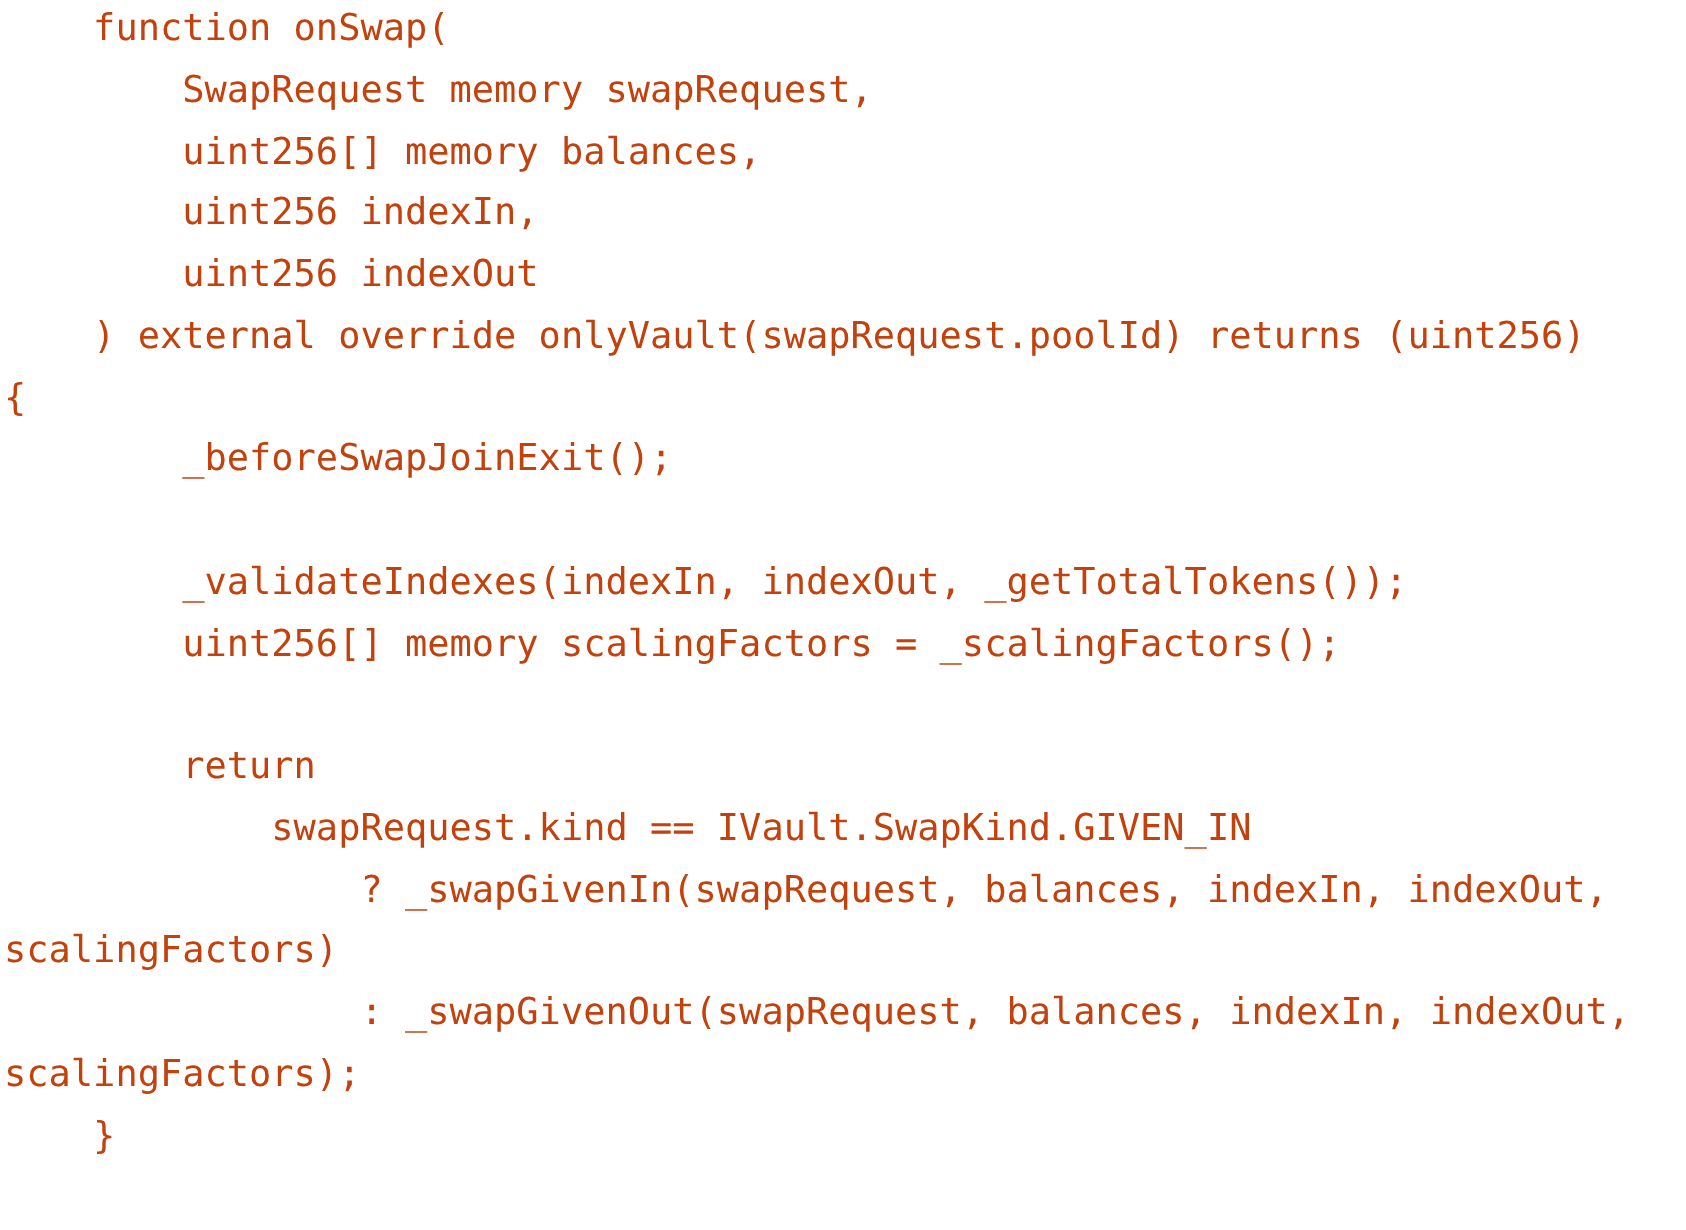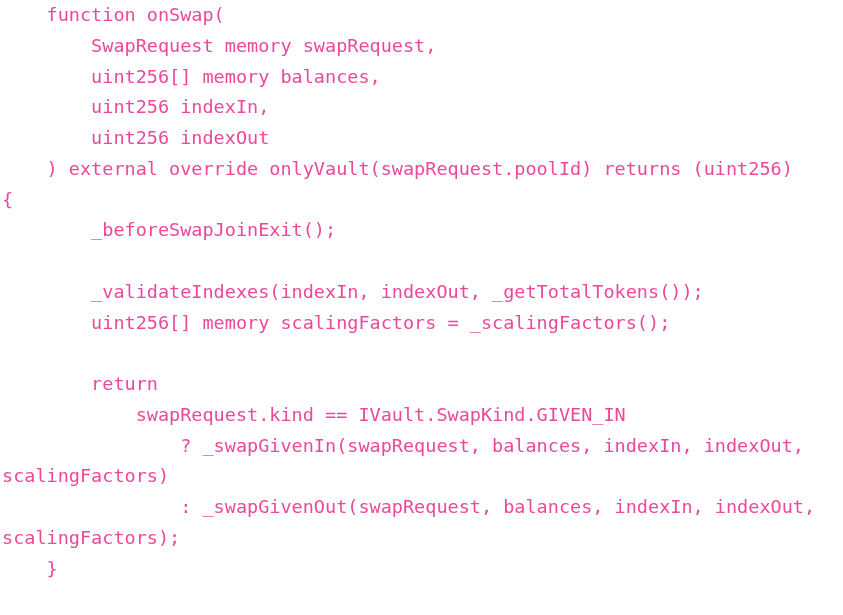--- a/index.html
+++ b/index.html
@@ -25,21 +25,21 @@
     line-height: 30.75px;
     height: 30.75px;
     color: #6d6d6d;
     white-space: pre;
   }
   .code-lines {
     margin: 0;
     font-family: "DejaVu Sans Mono", "Liberation Mono", monospace;
     font-size: 18.5px;
     line-height: 30.75px;
-    color: #ec4899;
+    color: #c2410c;
     white-space: pre;
   }
   .code-line {
     height: 30.75px;
     white-space: pre;
   }
 </style>
 </head>
 <body>
 

